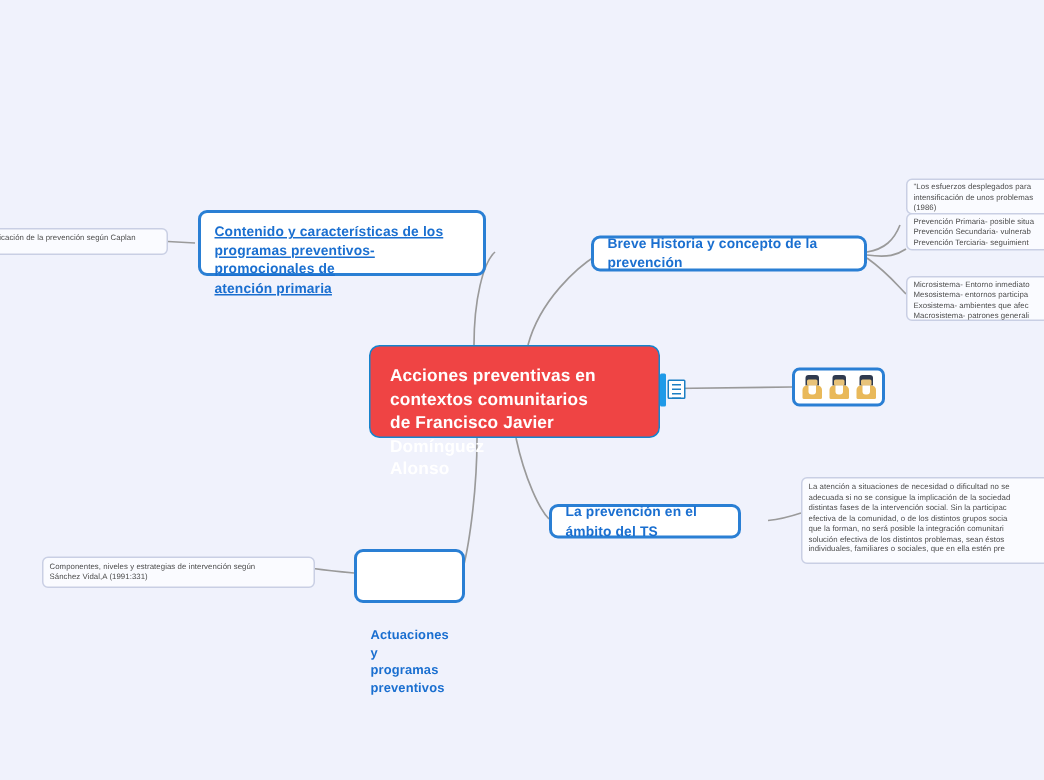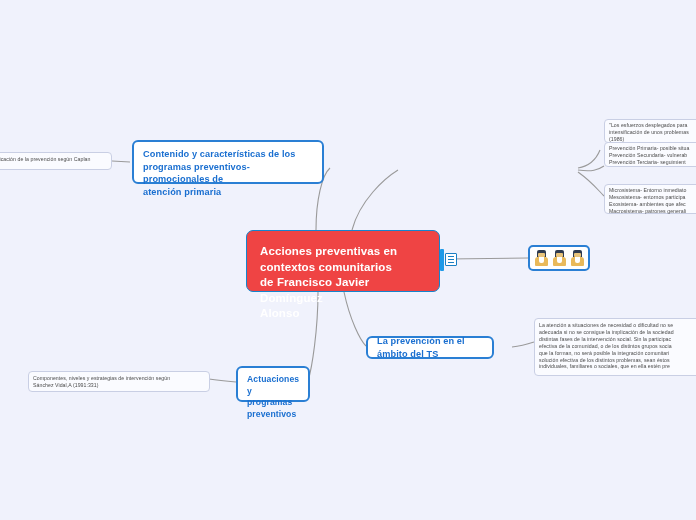--- a/index.html
+++ b/index.html
@@ -208,32 +208,35 @@
     <div class="note-icon-bar" style="left:0px; top:1px;"></div>
     <div class="note-icon" style="left:5px; top:5px;">
       <span></span>
         <span></span>
         <span></span>
         <span></span>
     </div>
   </div>
 
   <div class="node node-branch" style="left:132px; top:140px; width:192px; height:44px;">
-    <span style="white-space:pre-line; display:block;">Contenido y características de los
+    <span style="white-space:pre-line; display:block;text-decoration:underline;">Contenido y características de los
 programas preventivos-promocionales de
 atención primaria</span>
   </div>
 
+  <div class="node node-branch" style="left:394px; top:157px; width:184px; height:24px; display:flex; align-items:center;">
+    <span>Breve Historia y concepto de la prevención</span>
+  </div>
 
   <div class="node node-branch" style="left:366px; top:336px; width:128px; height:23px; display:flex; align-items:center;">
     <span>La prevención en el ámbito del TS</span>
   </div>
 
   <div class="node node-branch node-branch-sm" style="left:236px; top:366px; width:74px; height:36px;">
-    <span style="white-space:pre-line; display:block;">Actuaciones y
+    <span style="white-space:pre-line; display:block;margin-top:44px;">Actuaciones y
 programas
 preventivos</span>
   </div>
 
   <div class="image-node" style="left:528px; top:245px; width:62px; height:26px;">
     <div class="person">
       <div class="head"></div>
         <div class="body"></div>
     </div>
     <div class="person">

